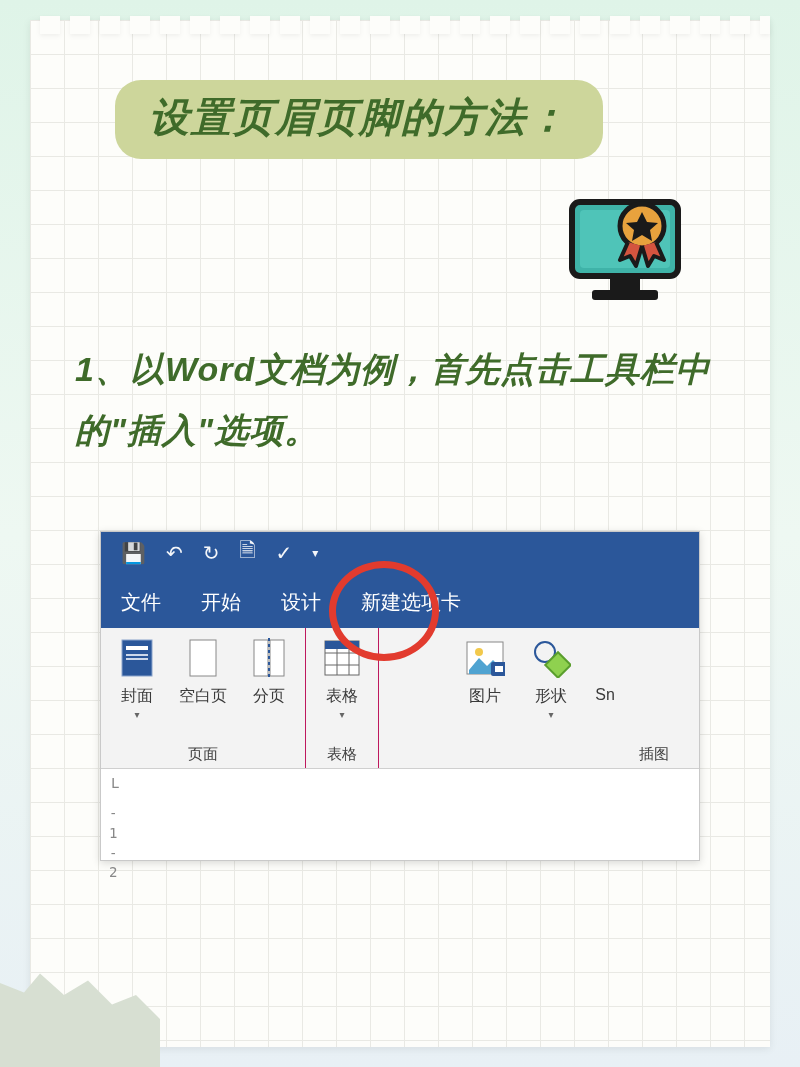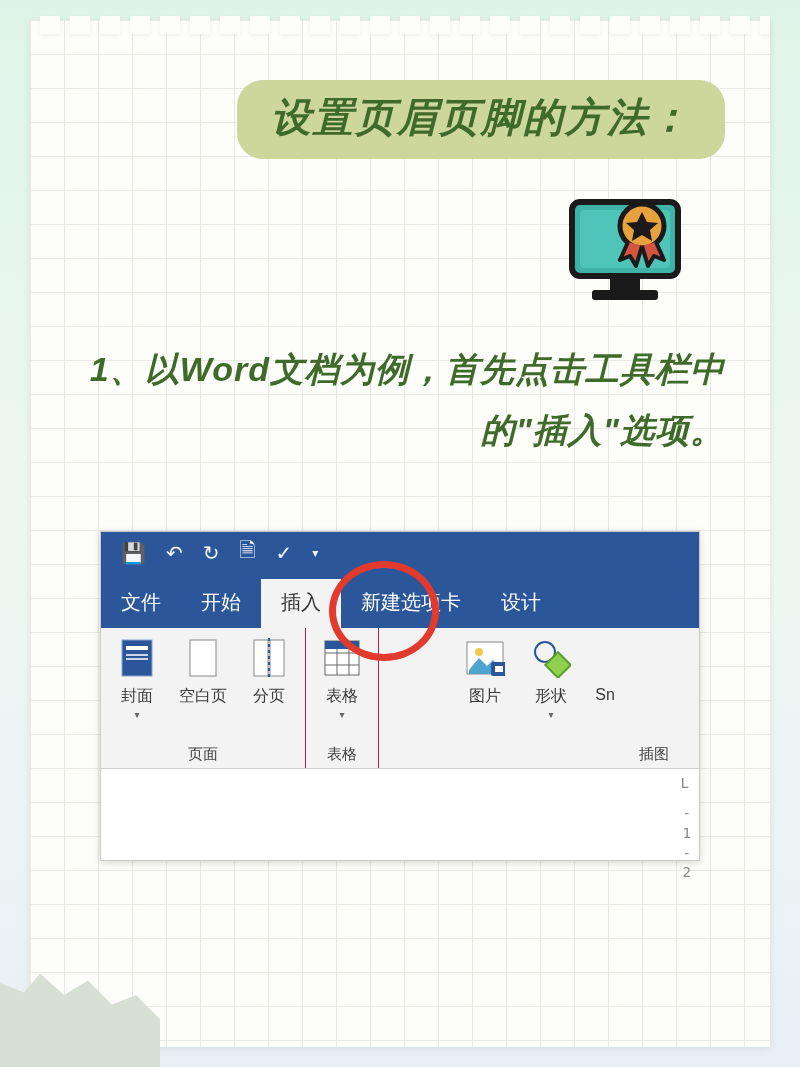--- a/index.html
+++ b/index.html
@@ -17,21 +17,20 @@
       right: 30px;
       top: 20px;
       bottom: 20px;
       background: #fdfdfa;
       background-image:
         linear-gradient(#e9e9e4 1px, transparent 1px),
         linear-gradient(90deg, #e9e9e4 1px, transparent 1px);
       background-size: 34px 34px;
       box-shadow: 0 2px 8px rgba(0,0,0,0.08);
       padding: 60px 45px 30px 45px;
-      text-align: right;
     }
     .paper::before {
       content: "";
       position: absolute;
       left: 0; right: 0; top: -4px; height: 18px;
       background: repeating-linear-gradient(90deg, transparent 0 10px, #fdfdfa 10px 30px);
       filter: drop-shadow(0 2px 2px rgba(0,0,0,0.05));
     }
     .hl-title {
       display: inline-block;
@@ -201,23 +200,22 @@
         <span>↶</span>
         <span>↻</span>
         <span>🗎</span>
         <span>✓</span>
         <span style="font-size:12px">▾</span>
       </div>
 
       <div class="tabs">
         <div class="tab">文件</div>
         <div class="tab">开始</div>
-        <div class="tab active">插入</div>
+        <div class="tab">设计</div>
         <div class="tab">新建选项卡</div>
-        <div class="tab">设计</div>
       </div>
 
       <div class="ribbon">
         <div class="rgroup">
           <div class="rrow">
             <div class="rbtn">
               <div class="ricon">
                 <svg width="34" height="40">
                     <rect x="2" y="2" width="30" height="36" fill="#2b579a" stroke="#8aa4cc"></rect>
                     <rect x="6" y="8" width="22" height="4" fill="#fff"></rect>

